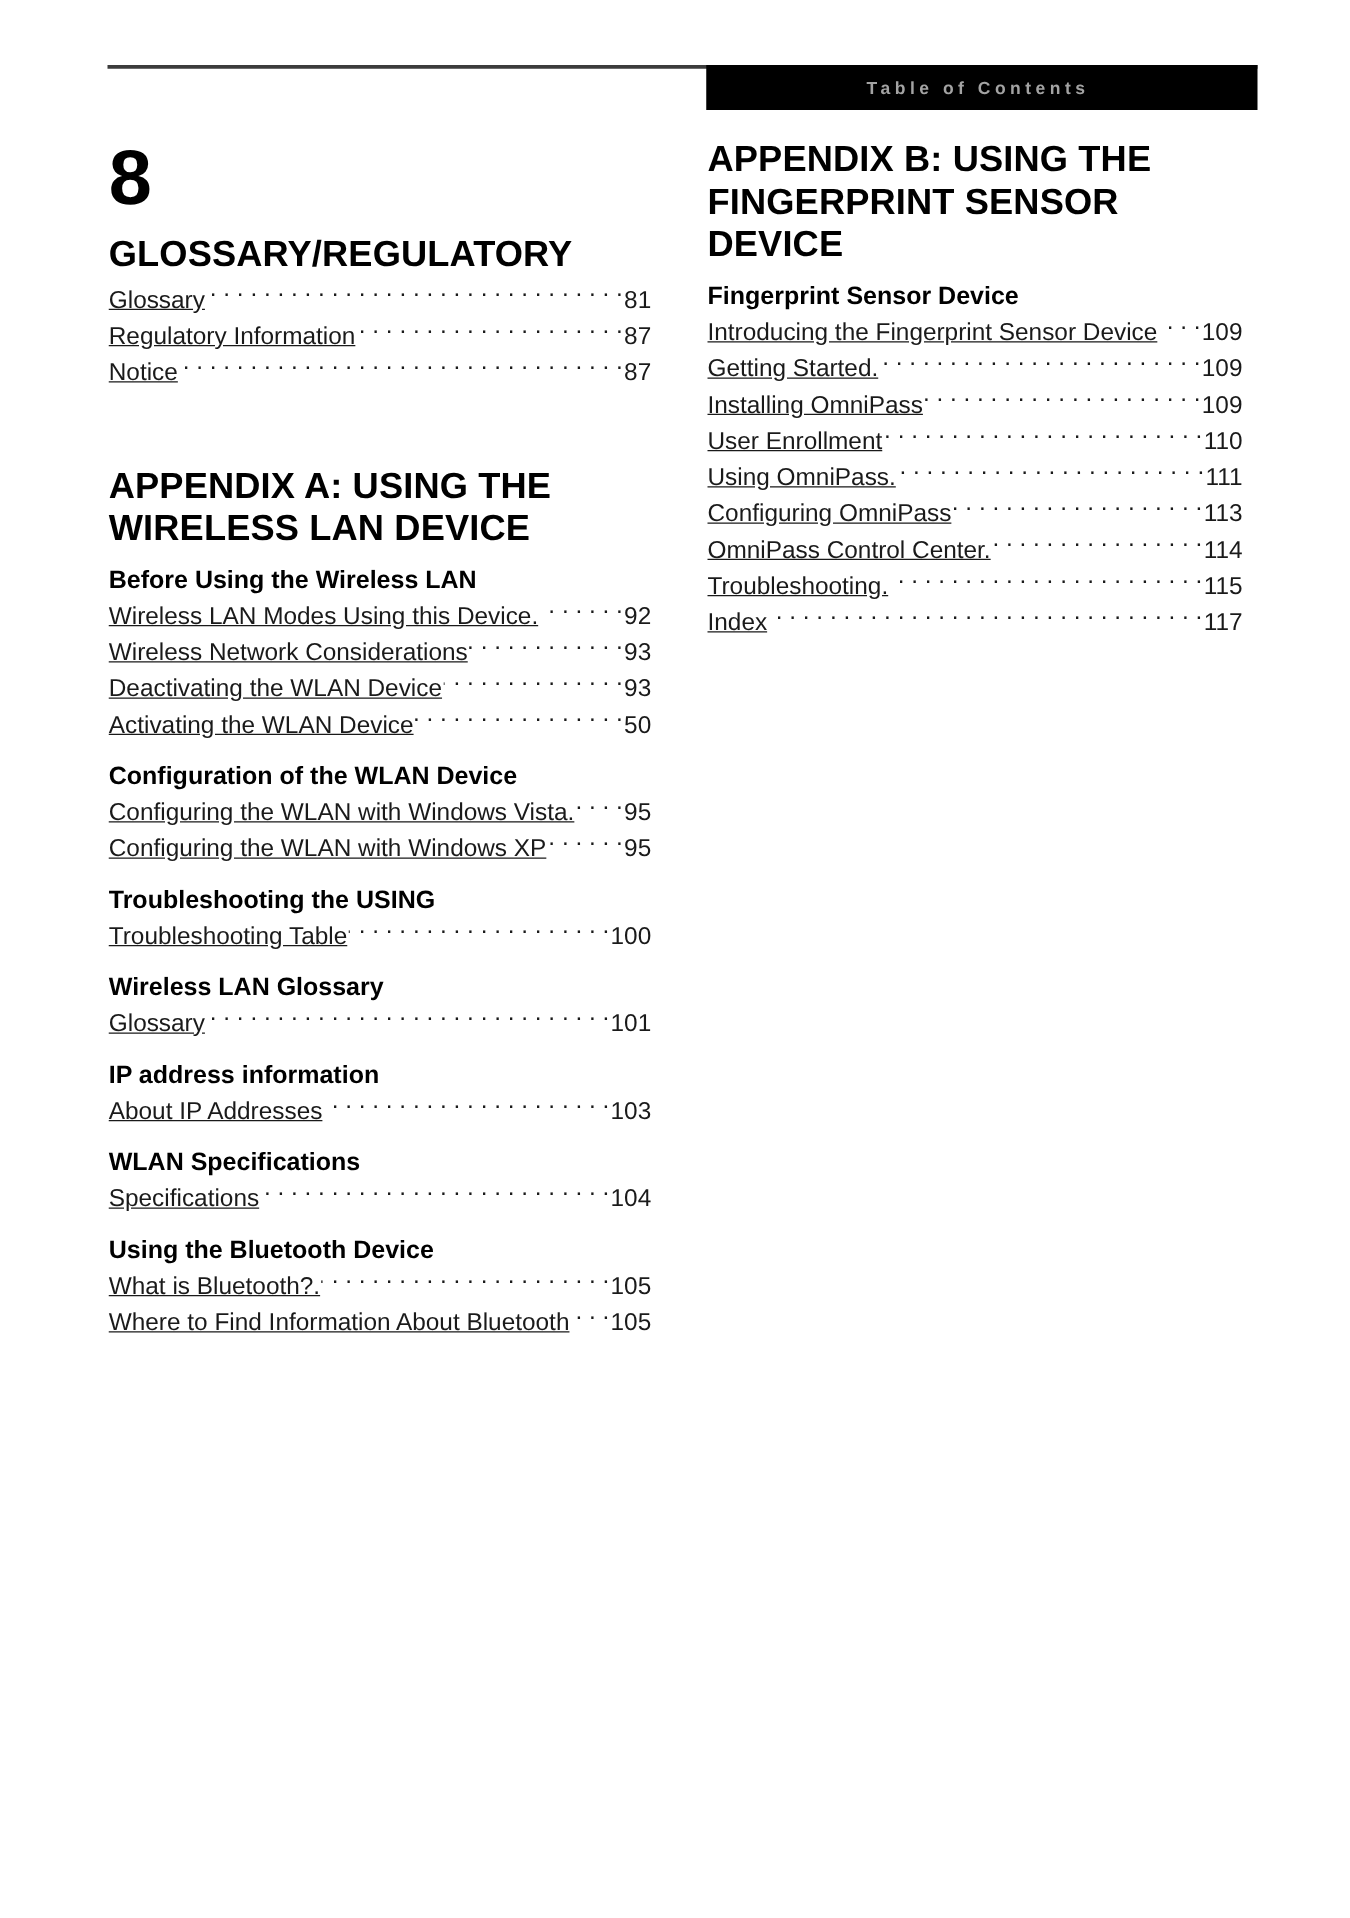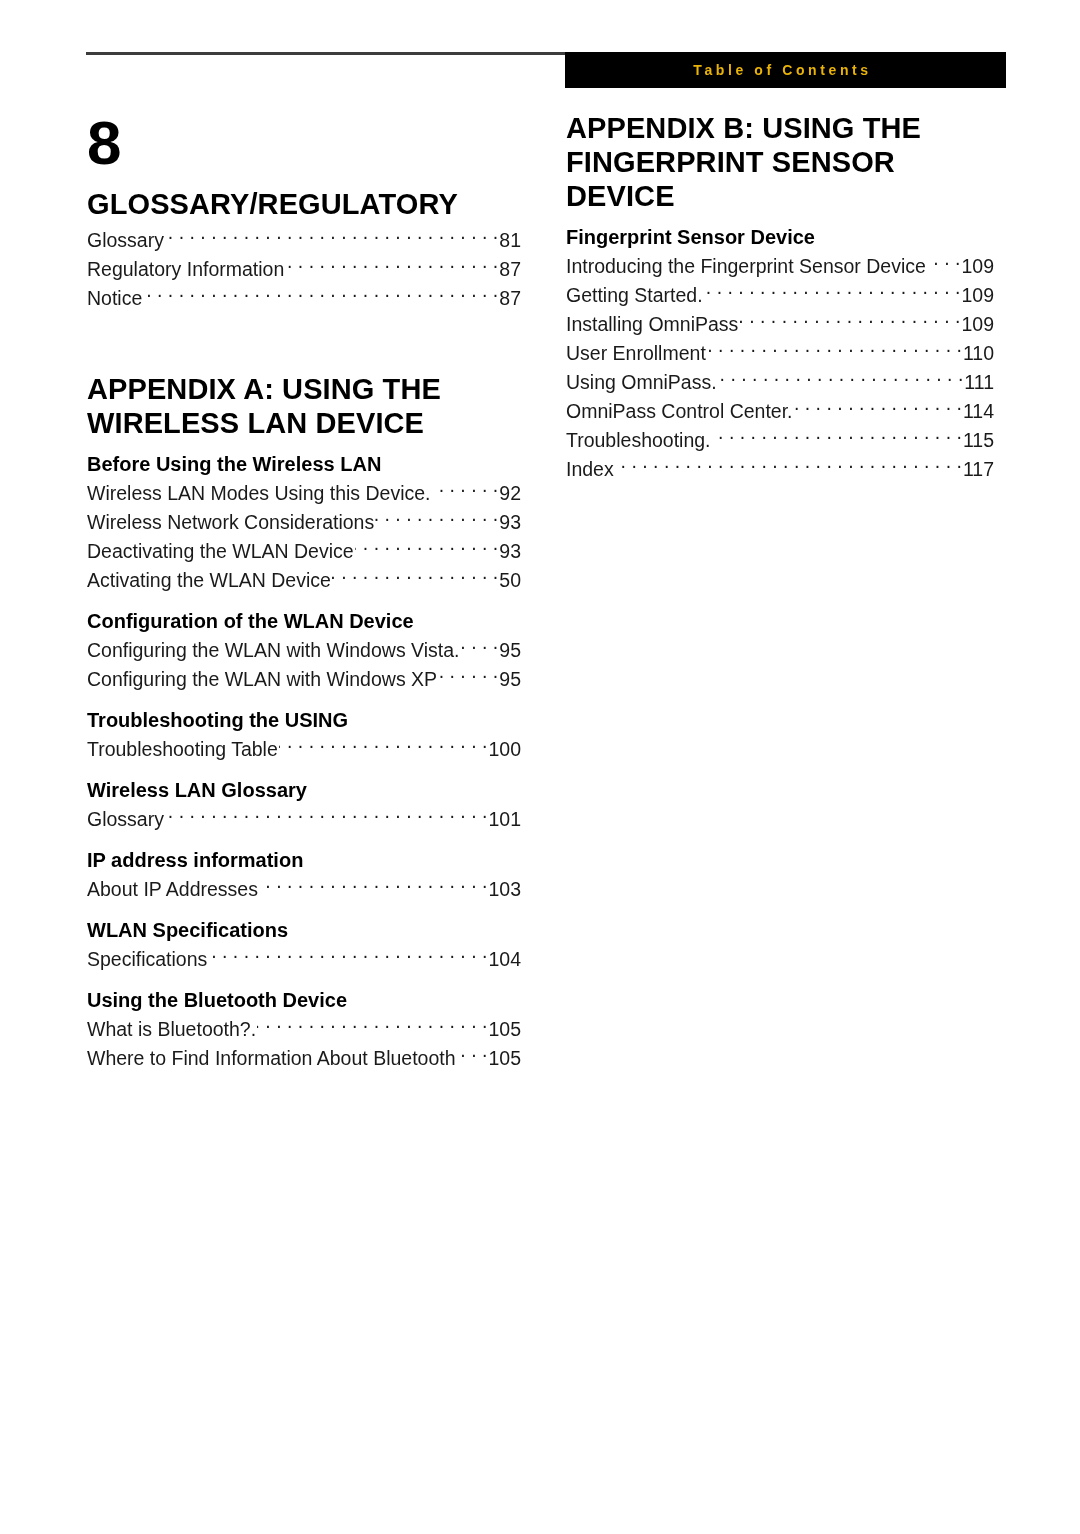--- a/index.html
+++ b/index.html
@@ -33,21 +33,21 @@
     height: 3px;
     background: #3c3c3c;
   }
   .header-tab {
     position: absolute;
     left: 479px;
     top: 0;
     width: 441px;
     height: 36px;
     background: #000000;
-    color: #eab308;
+    color: #a3a3a3;
     font-size: 14px;
     font-weight: bold;
     letter-spacing: 3.6px;
     display: flex;
     align-items: center;
     justify-content: center;
     box-sizing: border-box;
     padding-right: 6px;
     text-align: right;
   }
@@ -99,21 +99,21 @@
     padding: 0;
   }
   li.entry {
     display: flex;
     align-items: baseline;
     font-size: 19.5px;
     line-height: 29px;
     white-space: nowrap;
     color: #1a1a1a;
   }
-  li.entry .label { flex: 0 0 auto; }
+  li.entry .label { flex: 0 0 auto; text-decoration: underline; }
   li.entry .leader {
     flex: 1 1 auto;
     overflow: hidden;
     margin: 0 1px;
     position: relative;
     height: 1em;
   }
   li.entry .leader::after {
     content: ". . . . . . . . . . . . . . . . . . . . . . . . . . . . . . . . . . . . . . . . . . . . . . . . . . . . . .";
     position: absolute;
@@ -276,20 +276,25 @@
             <span class="label">User Enrollment</span>
             <span class="leader"></span>
             <span class="page">110</span>
           </li>
           <li class="entry">
             <span class="label">Using OmniPass.</span>
             <span class="leader"></span>
             <span class="page">111</span>
           </li>
           <li class="entry">
+            <span class="label">Configuring OmniPass</span>
+            <span class="leader"></span>
+            <span class="page">113</span>
+          </li>
+          <li class="entry">
             <span class="label">OmniPass Control Center.</span>
             <span class="leader"></span>
             <span class="page">114</span>
           </li>
           <li class="entry">
             <span class="label">Troubleshooting.</span>
             <span class="leader"></span>
             <span class="page">115</span>
           </li>
           <li class="entry">

